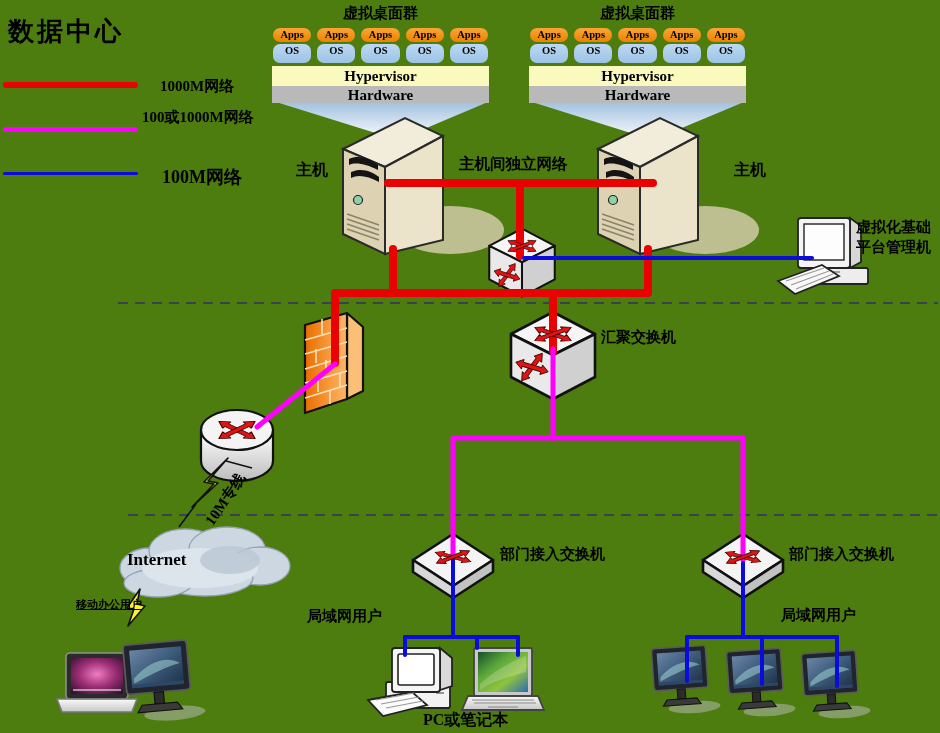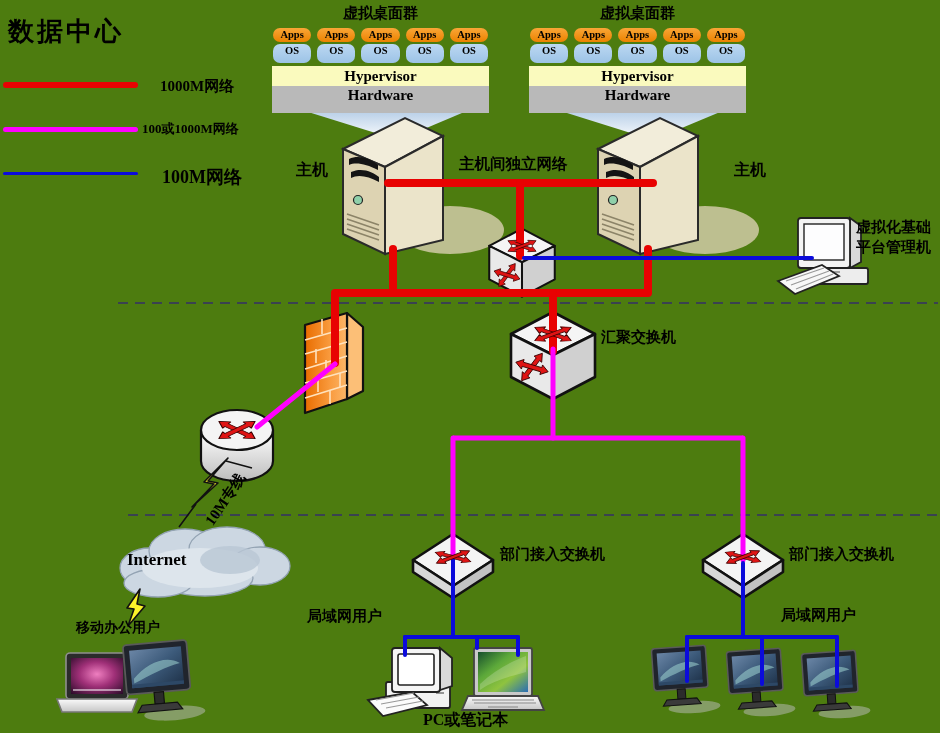--- a/index.html
+++ b/index.html
@@ -7,42 +7,42 @@
          font-family:"Liberation Serif","DejaVu Serif",serif;padding-left:39px;}
   .stage svg.canvas{position:absolute;left:0;top:0;z-index:1;}
   .lbl{position:absolute;z-index:3;font-weight:bold;color:#000;white-space:nowrap;
        font-family:"Liberation Serif","DejaVu Serif",serif;}
   .page-title{left:8px;top:14px;font-size:26px;letter-spacing:3px;}
   .legend-line{position:absolute;z-index:2;left:3px;width:135px;border-radius:3px;}
   .legend-red{top:82px;height:6px;background:#e80202;}
   .legend-magenta{top:127px;height:5px;background:#ff00ff;}
   .legend-blue{top:172px;height:3px;background:#0b0bdb;}
   .lg1{left:160px;top:77px;font-size:15px;}
-  .lg2{left:142px;top:120px;font-size:13px;}
+  .lg2{left:142px;top:108px;font-size:15px;}
   .lg3{left:162px;top:165px;font-size:18px;}
   .cluster{position:absolute;z-index:2;width:217px;}
   .cluster.c1{left:272px;top:2px;}
   .cluster.c2{left:529px;top:2px;}
   .vdg-title{text-align:center;font-size:15px;font-weight:bold;height:26px;line-height:22px;}
   .vm-row{display:flex;gap:6px;padding:0 1px;justify-content:center;}
   .vm-col{flex:1;}
   .pill{border-radius:7px;text-align:center;font-weight:bold;font-size:10.5px;color:#000;}
   .pill-apps{height:14px;line-height:14px;background:linear-gradient(#f9a637,#ec8200);margin-bottom:2px;}
   .pill-os{height:19px;line-height:13px;background:linear-gradient(#bcd8f2,#9cc3e6);margin-bottom:3px;}
   .bar{text-align:center;font-weight:bold;}
   .bar-hyp{height:20px;line-height:20px;font-size:15px;background:#fafabe;}
-  .bar-hw{height:27px;line-height:19px;font-size:15px;background:#b9b9b9;}
+  .bar-hw{height:17px;line-height:19px;font-size:15px;background:#b9b9b9;}
   .host-l{left:296px;top:160px;font-size:16px;}
   .host-r{left:734px;top:160px;font-size:16px;}
   .interconnect{left:459px;top:154px;font-size:15.5px;}
   .mgmt{left:856px;top:217px;font-size:15px;line-height:20px;white-space:normal;width:90px;}
   .aggsw{left:601px;top:328px;font-size:15px;}
   .leased{left:196px;top:490px;font-size:15px;transform:rotate(-56deg);}
   .internet{left:127px;top:550px;font-size:17px;font-family:"Liberation Serif","DejaVu Serif",serif;}
-  .mobile{left:76px;top:619px;font-size:14px;}
+  .mobile{left:76px;top:597px;font-size:11px;text-decoration:underline;}
   .deptl{left:500px;top:545px;font-size:15px;}
   .deptr{left:789px;top:545px;font-size:15px;}
   .lanl{left:307px;top:607px;font-size:15px;}
   .lanr{left:781px;top:606px;font-size:15px;}
   .pclabel{left:423px;top:710px;font-size:16px;}
   .thinlabel{left:632px;top:696px;font-size:15.5px;}
 </style>
 </head>
 <body>
 

